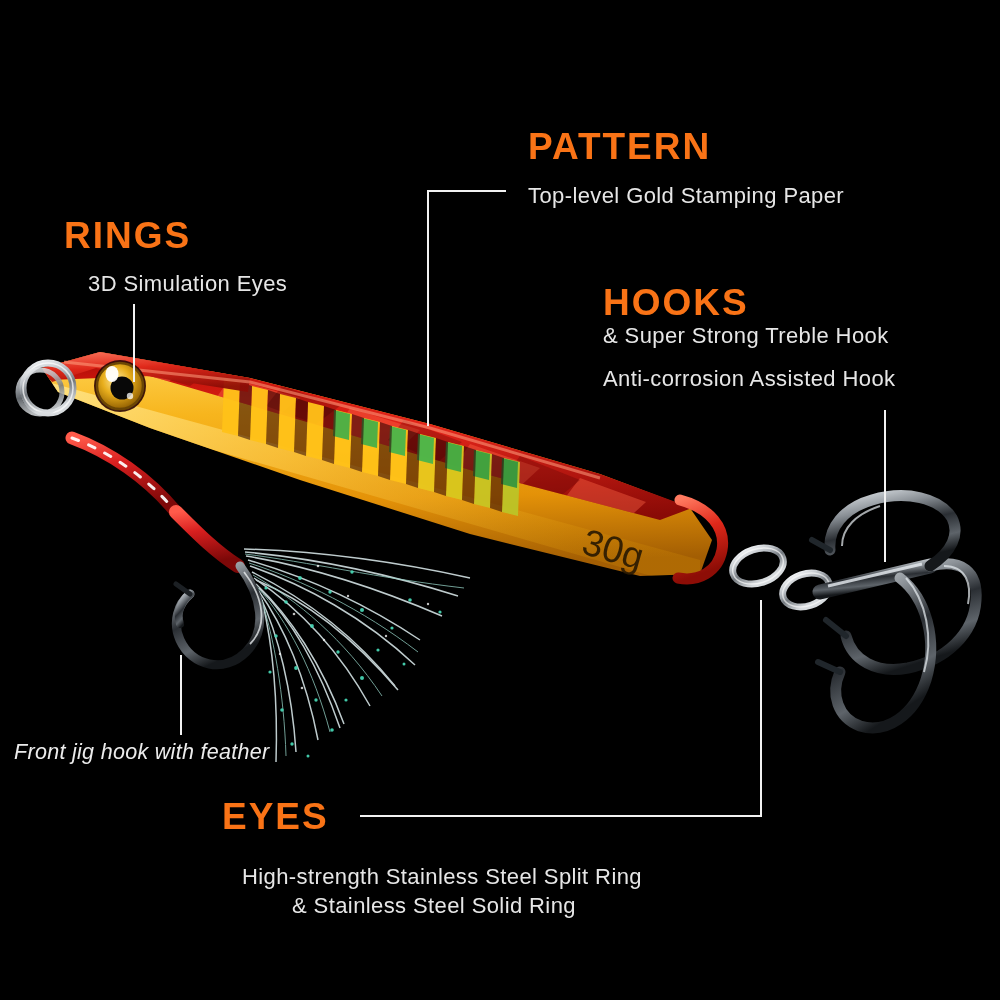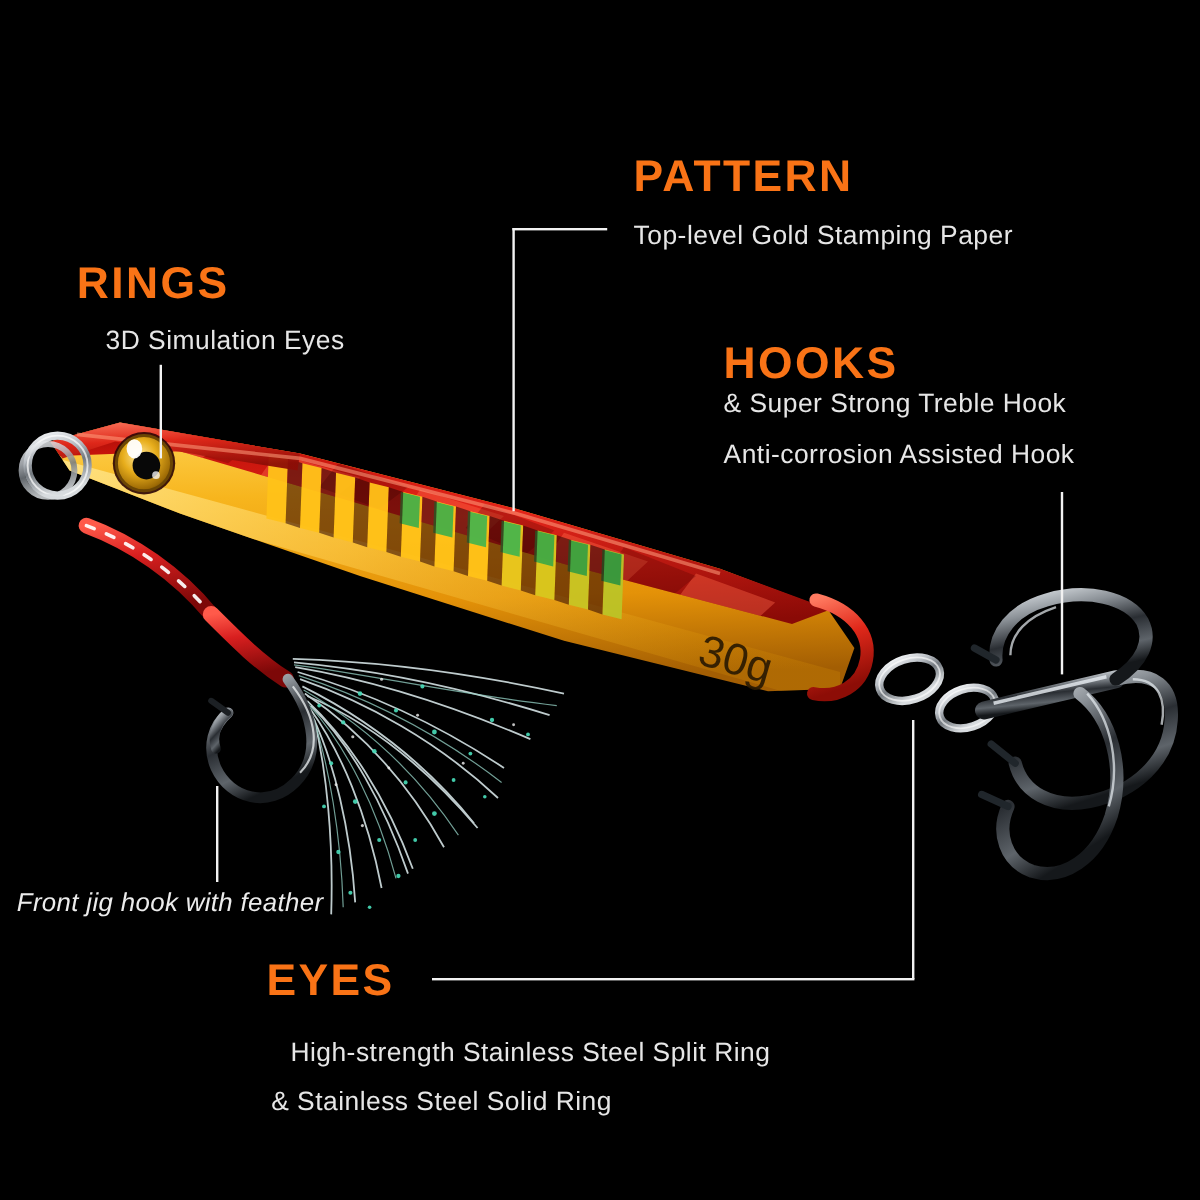--- a/index.html
+++ b/index.html
@@ -340,20 +340,20 @@
 
   <div class="callout" id="co-hooks">
     <div class="c-title">HOOKS</div>
     <div class="c-desc" style="margin-top:0;">&amp; Super Strong Treble Hook</div>
     <div class="c-desc">Anti-corrosion Assisted Hook</div>
   </div>
 
   <div class="callout" id="co-rings">
     <div class="c-title">EYES</div>
     <div class="c-desc">High-strength Stainless Steel Split Ring</div>
-    <div class="c-desc" style="margin-top:12px; margin-left:4px;">&amp; Stainless Steel Solid Ring</div>
+    <div class="c-desc" style="margin-top:0; margin-left:4px;text-align:center;">&amp; Stainless Steel Solid Ring</div>
   </div>
 
   <div class="callout" id="co-front">
     <div class="c-plain">Front jig hook with feather</div>
   </div>
 
 </div>
 
 </body></html>

